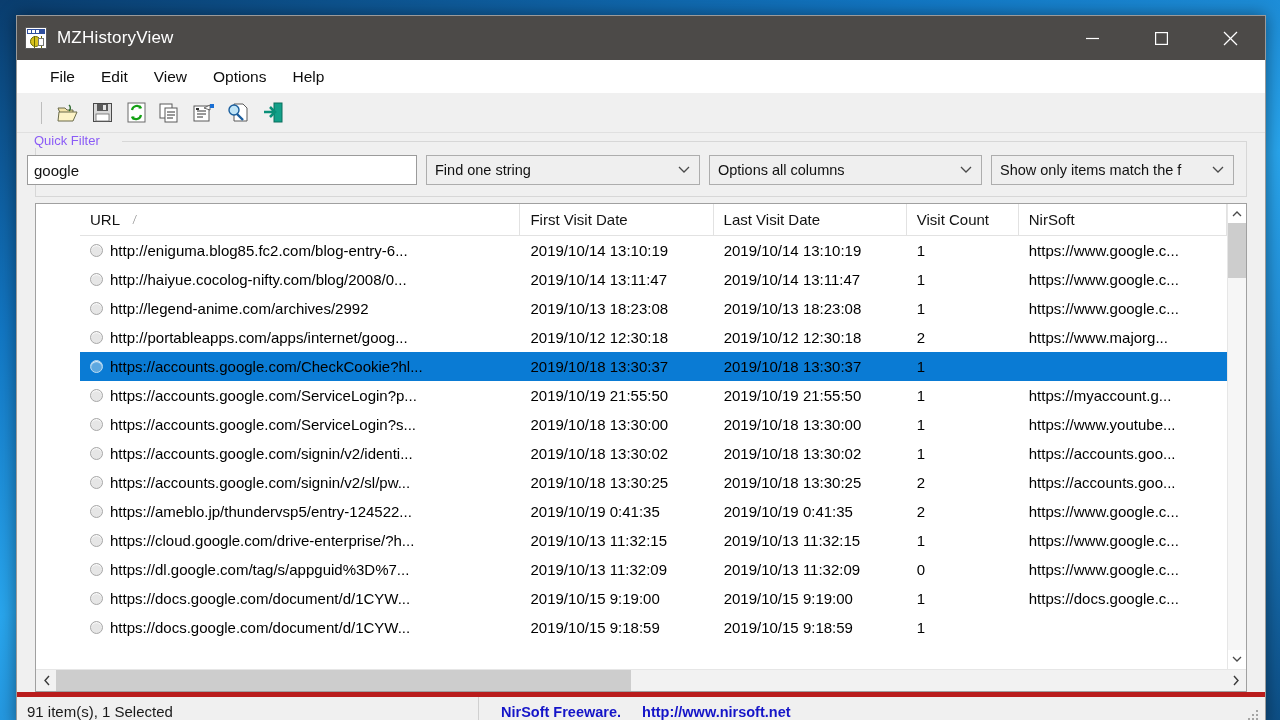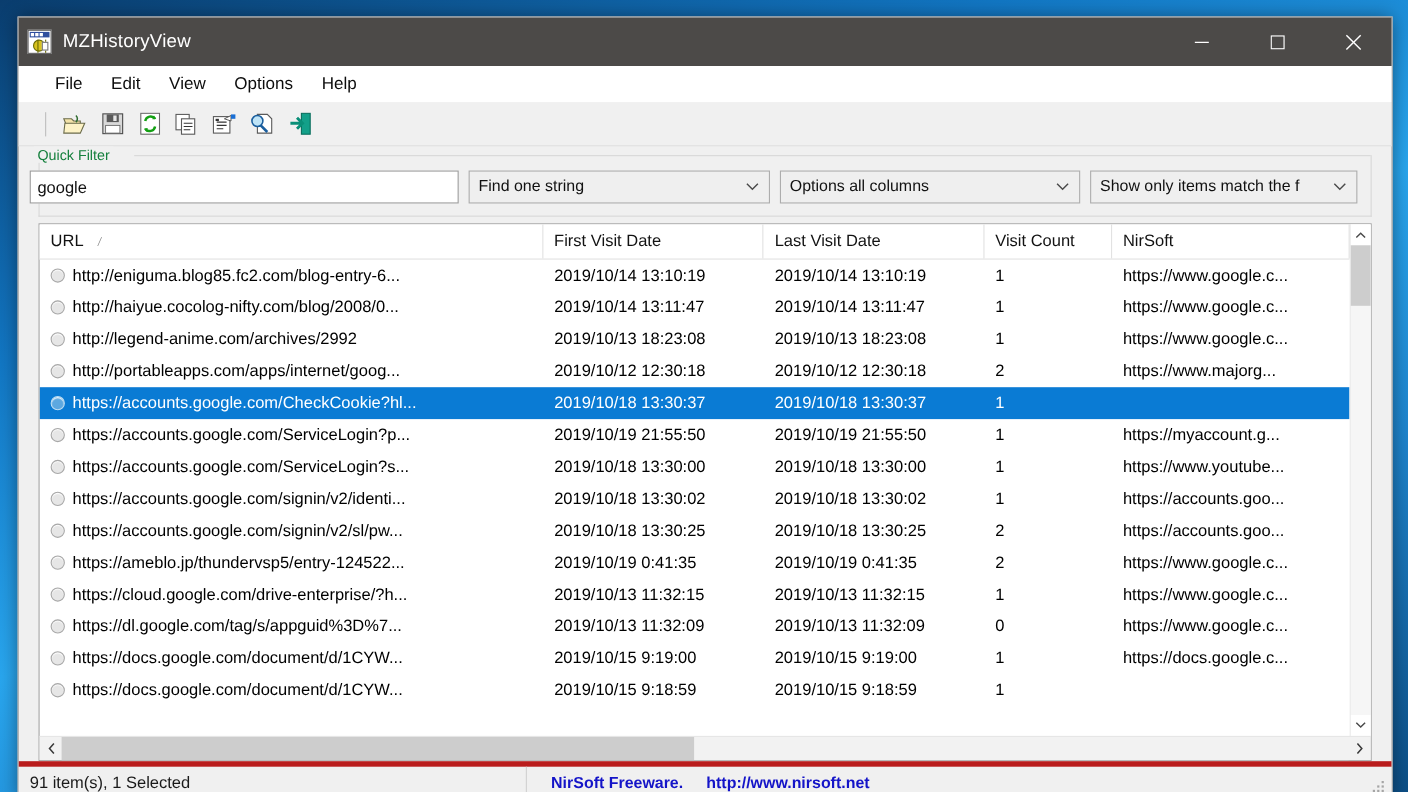--- a/index.html
+++ b/index.html
@@ -105,21 +105,21 @@
     position: absolute; left: 18px; right: 18px; top: 8px; height: 56px;
     border: 1px solid #d7d7d7; border-top: none;
   }
   .group-box:before, .group-box:after {
     content:''; position:absolute; top:0; height:1px; background:#d7d7d7;
   }
   .group-box:before { left:0; width: 10px; }
   .group-box:after { left: 86px; right: 0; }
   .group-label {
     position: absolute; left: 14px; top: 0px;
-    font-size: 13px; color: #15803d; background: #f0f0f0;
+    font-size: 13px; color: #8b5cf6; background: #f0f0f0;
     padding: 0 3px; line-height: 15px;
   }
   .filter-row {
     position: absolute; left: 10px; right: 10px; top: 22px;
     display: flex; align-items: center; gap: 9px;
   }
   .qf-input {
     width: 390px; height: 30px;
     border: 1px solid #9b9b9b; background: #fff;
     font-size: 15px; color: #111; padding: 0 6px;
@@ -144,21 +144,21 @@
   
   .listwrap {
     margin: 0 18px;
     flex: 1 1 auto;
     border: 1px solid #a0a0a0;
     background: #ffffff;
     display: flex; flex-direction: column;
     min-height: 0;
     position: relative;
   }
-  .list-main { display:flex; flex:1 1 auto; min-height:0; }
+  .list-main { display:flex; flex:1 1 auto; min-height:0;padding-left:44px; }
   .list-col { flex:1 1 auto; display:flex; flex-direction:column; min-width:0; }
   .lv-header {
     height: 32px;
     background: #ffffff;
     display: flex; align-items: center;
     border-bottom: 1px solid #e2e2e2;
     flex: 0 0 auto;
     font-size: 15px; color: #121212;
   }
   .hcell {
@@ -171,21 +171,21 @@
   }
   .sort-asc { margin-left: 14px; color:#808080; font-size:12px; transform: scaleX(0.7) rotate(0deg); }
 
   .rows { flex: 1 1 auto; overflow: hidden; }
   .row {
     height: 29px;
     display: flex; align-items: center;
     font-size: 15px; color: #000;
     white-space: nowrap;
   }
-  .row.sel { background: #0a7bd4; color:#ffffff; }
+  .row.sel { background: #0a7bd4; color:#000000; }
   .cell { padding-left: 10px; overflow: hidden; white-space: nowrap; }
   .c-url { display:flex; align-items:center; }
   .bullet {
     width: 13px; height: 13px; border-radius: 50%;
     background: #e6e6e6; border: 1px solid #a8a8a8;
     margin-right: 7px; flex: 0 0 auto;
     box-shadow: inset 0 1px 1px rgba(255,255,255,0.9);
   }
   .row.sel .bullet { background:#5da8e0; border-color:#bcdcf2; }
 

